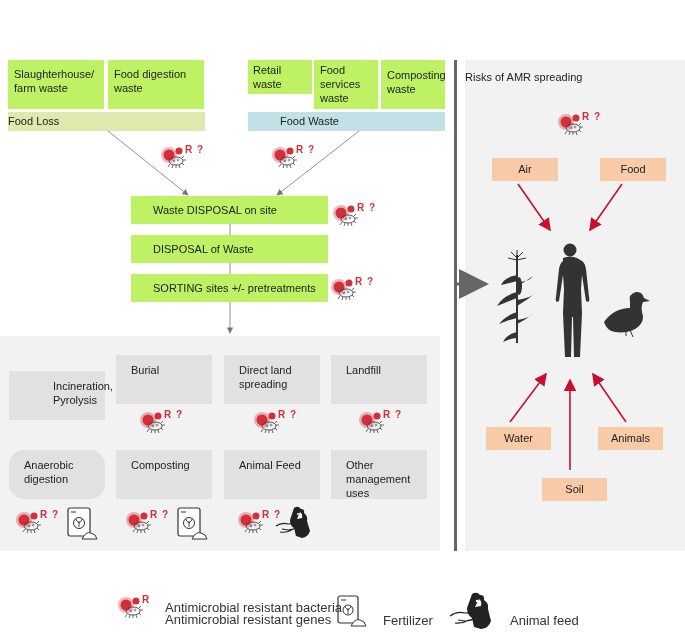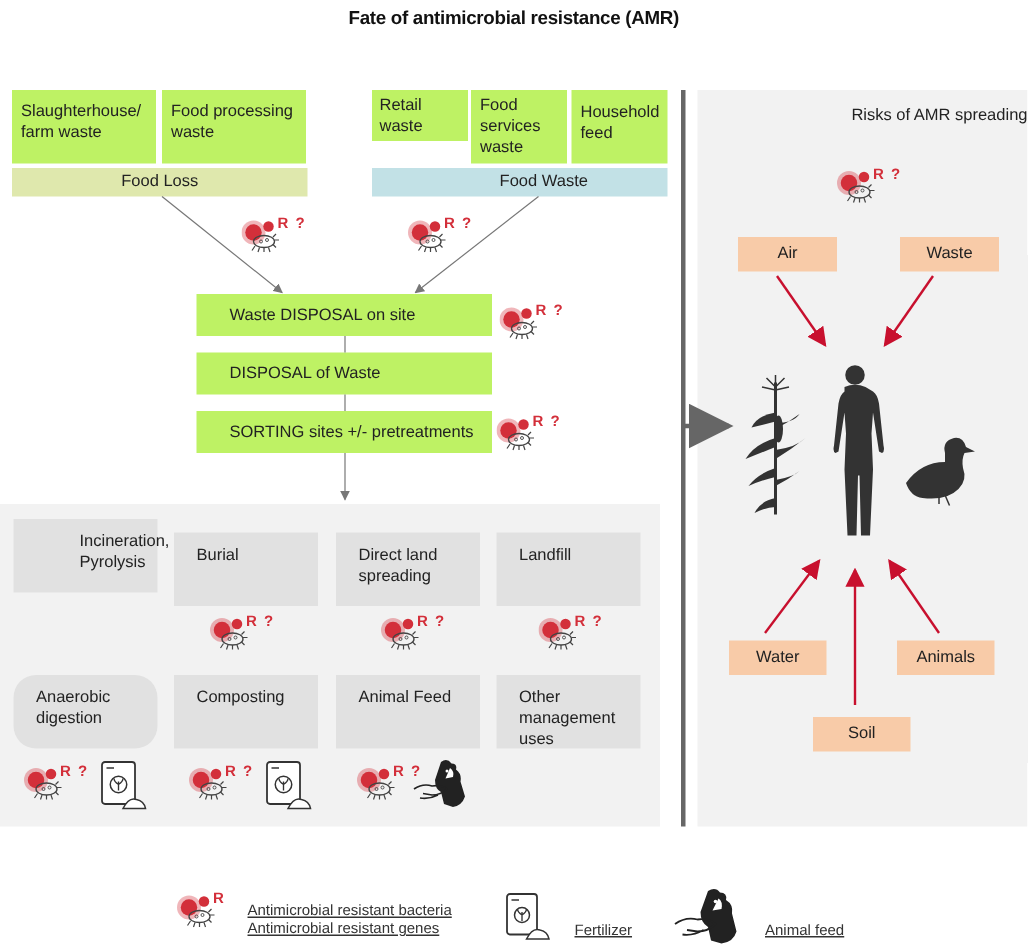--- a/index.html
+++ b/index.html
@@ -2,74 +2,73 @@
 <html><head>
 <meta charset="utf-8">
 <style>
   * { box-sizing: border-box; margin: 0; padding: 0; }
   html, body { width: 685px; height: 633px; background: #ffffff; overflow: hidden; }
   body { position: relative; font-family: "Liberation Sans", sans-serif; color: #222; }
   .title { position: absolute; left: 0; top: 4px; width: 685px; text-align: center;
     font-family: "Liberation Sans", sans-serif; font-weight: bold; font-size: 12.5px; line-height: 17px; color: #111; letter-spacing: -0.2px; }
   .box { position: absolute; background: #bef264; font-size: 11px; line-height: 14px; color: #222; }
   .src { padding: 7px 6px; }
-  .bar { position: absolute; text-align: center; font-size: 11px; line-height: 18px; height: 19px; }
+  .bar { position: absolute; text-align: left; font-size: 11px; line-height: 18px; height: 19px; }
   .loss { background: #dfe8ad; }
   .waste { background: #c2e1e6; }
   .step { padding: 0 0 0 22px; display: flex; align-items: center; height: 28px; }
   .panel { position: absolute; background: #f2f2f2; }
   .method { position: absolute; background: #e1e1e1; width: 96px; height: 49px; padding: 8px 0 0 15px; font-size: 11px; line-height: 14px; }
   .risk { position: absolute; background: #f8cba8; width: 66px; height: 23px; font-size: 11px; line-height: 23px; text-align: center; }
   .vline { position: absolute; left: 454px; top: 60px; width: 3px; height: 491px; background: #666; }
   .amr { position: absolute; width: 48px; height: 26px; }
-  .legend-text { position: absolute; font-size: 10px; line-height: 12px; color: #333; text-decoration: underline; }
+  .legend-text { position: absolute; font-size: 13px; line-height: 12px; color: #333; }
   svg.overlay { position: absolute; left: 0; top: 0; }
 </style>
 </head>
 <body>
 
 <div class="title">
-  <div>Fate of antimicrobial resistance (AMR)</div>
 </div>
 
 <div class="box src" style="left:8px;top:60px;width:96px;height:49px;">Slaughterhouse/ farm waste</div>
-<div class="box src" style="left:108px;top:60px;width:96px;height:49px;">Food processing waste</div>
+<div class="box src" style="left:108px;top:60px;width:96px;height:49px;">Food digestion waste</div>
 <div class="bar loss" style="left:8px;top:112px;width:197px;">Food Loss</div>
 
 <div class="box src" style="left:248px;top:60px;width:64px;height:34px;display:flex;align-items:center;padding:0 5px;">Retail waste</div>
 <div class="box src" style="left:314px;top:60px;width:64px;height:49px;padding:3px 6px;">Food services waste</div>
-<div class="box src" style="left:381px;top:60px;width:64px;height:49px;padding:8px 6px;">Household feed</div>
+<div class="box src" style="left:381px;top:60px;width:64px;height:49px;padding:8px 6px;">Composting waste</div>
 <div class="bar waste" style="left:248px;top:112px;width:197px;padding-left:32px;">Food Waste</div>
 
 <div class="box step" style="left:131px;top:196px;width:197px;">
     <span>Waste DISPOSAL on site</span>
   </div>
 <div class="box step" style="left:131px;top:235px;width:197px;">
     <span>DISPOSAL of Waste</span>
   </div>
 <div class="box step" style="left:131px;top:274px;width:197px;">
     <span>SORTING sites +/- pretreatments</span>
   </div>
 
 <div class="panel" style="left:0;top:336px;width:440px;height:215px;"></div>
-<div class="method" style="left:9px;top:346px;padding-left:44px;">Incineration, Pyrolysis</div>
+<div class="method" style="left:9px;top:371px;padding-left:44px;">Incineration, Pyrolysis</div>
 <div class="method" style="left:116px;top:355px;">Burial</div>
 <div class="method" style="left:224px;top:355px;">Direct land spreading</div>
 <div class="method" style="left:331px;top:355px;">Landfill</div>
 <div class="method" style="left:9px;top:450px;border-radius:15px;">Anaerobic digestion</div>
 <div class="method" style="left:116px;top:450px;">Composting</div>
 <div class="method" style="left:224px;top:450px;">Animal Feed</div>
 <div class="method" style="left:331px;top:450px;">Other management uses</div>
 
 <div class="vline"></div>
 
 <div class="panel" style="left:465px;top:60px;width:220px;height:491px;"></div>
-<div style="position:absolute;left:465px;top:71px;width:220px;text-align:right;font-size:11px;">Risks of AMR spreading</div>
+<div style="position:absolute;left:465px;top:71px;width:220px;text-align:left;font-size:11px;">Risks of AMR spreading</div>
 <div class="risk" style="left:492px;top:158px;">Air</div>
-<div class="risk" style="left:600px;top:158px;">Waste</div>
+<div class="risk" style="left:600px;top:158px;">Food</div>
 <div class="risk" style="left:486px;top:427px;width:65px;">Water</div>
 <div class="risk" style="left:542px;top:478px;width:65px;">Soil</div>
 <div class="risk" style="left:598px;top:427px;width:65px;">Animals</div>
 
 <svg class="overlay" width="685" height="633">
   <defs>
     <marker id="ag" markerWidth="8" markerHeight="8" refX="7" refY="4" orient="auto">
         <path d="M0,0 L8,4 L0,8 Z" fill="#777"></path>
       </marker>
     <marker id="ar" markerWidth="8" markerHeight="8" refX="7" refY="4" orient="auto">

